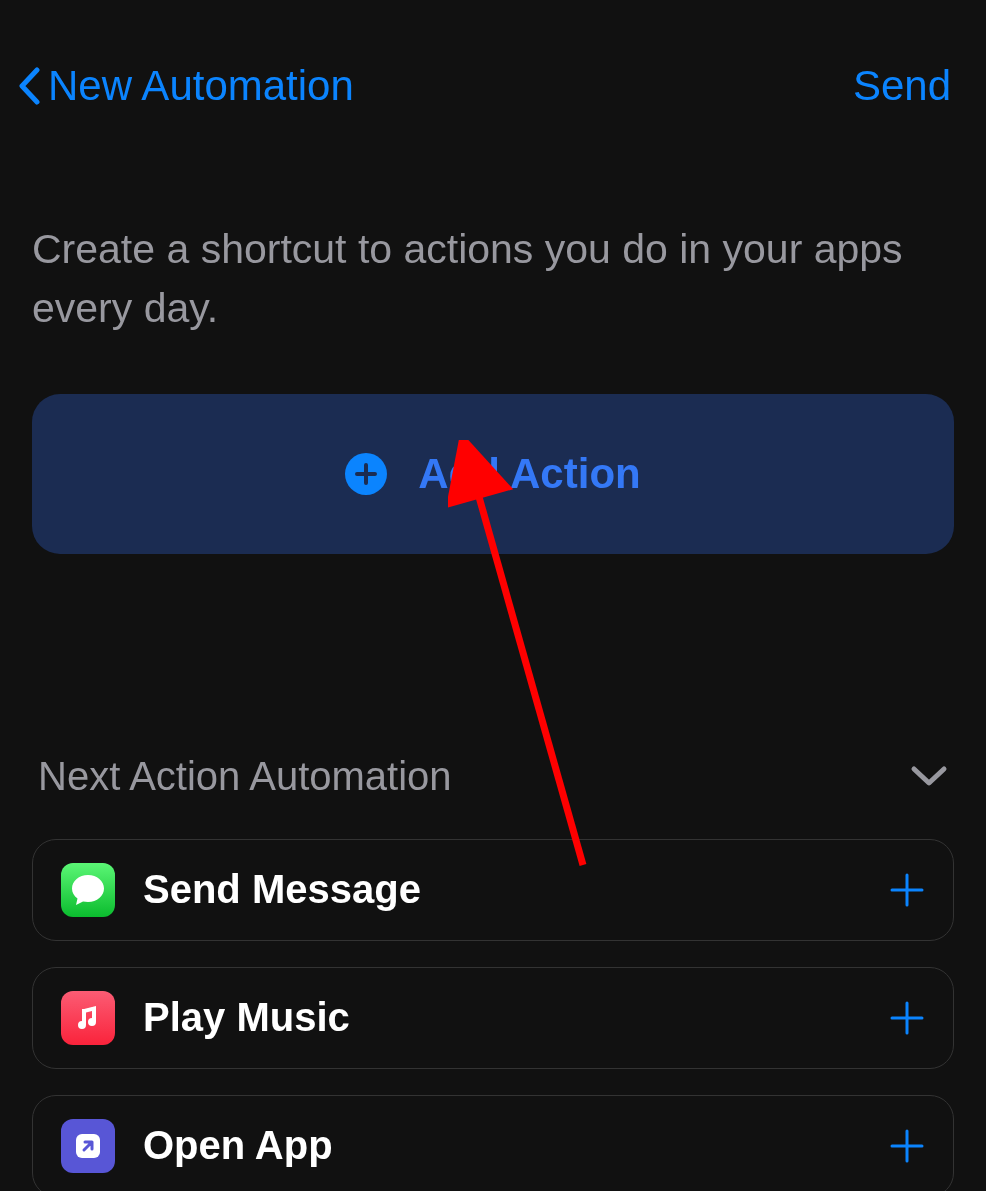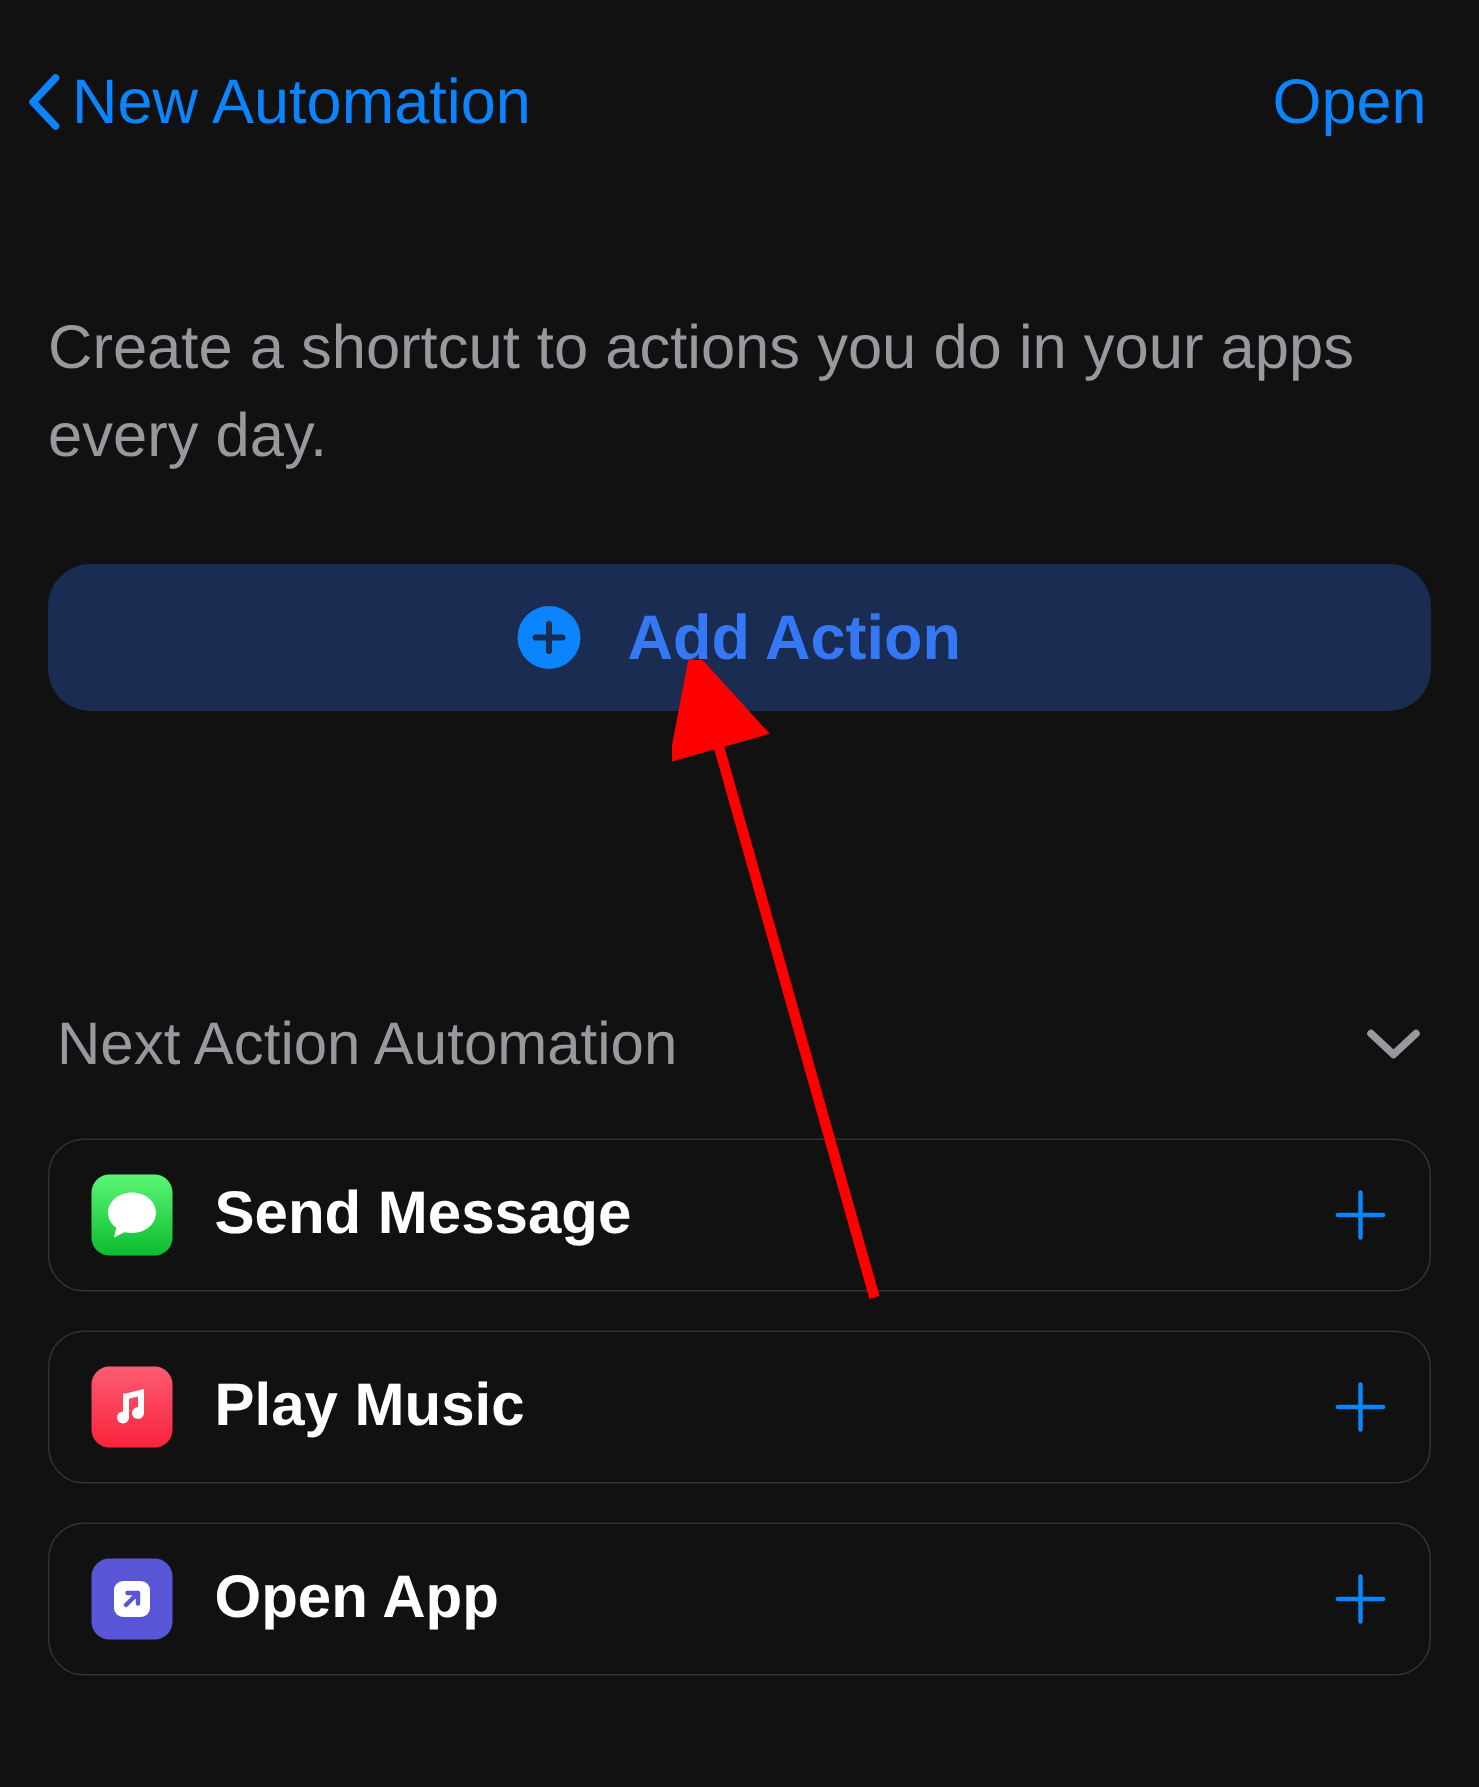--- a/index.html
+++ b/index.html
@@ -13,21 +13,21 @@
       background-color: #111111;
       font-family: -apple-system, BlinkMacSystemFont, 'Segoe UI', Helvetica, Arial, sans-serif;
       color: #ffffff;
       overflow: hidden;
       position: relative;
     }
     .navbar {
       display: flex;
       align-items: flex-end;
       justify-content: space-between;
-      padding: 44px 35px 20px 18px;
+      padding: 62px 35px 20px 18px;
     }
     .nav-left {
       display: flex;
       align-items: center;
     }
     .back-chevron {
       color: #0b84fe;
       margin-right: 8px;
       display: flex;
       align-items: center;
@@ -52,21 +52,21 @@
       padding: 90px 32px 0 32px;
     }
     .description {
       color: #98989f;
       font-size: 41px;
       line-height: 1.45;
       margin-bottom: 55px;
     }
     .add-action-btn {
       width: 100%;
-      height: 98px;
+      height: 160px;
       background-color: #1b2c52;
       border: none;
       border-radius: 28px;
       display: flex;
       align-items: center;
       justify-content: center;
       cursor: pointer;
       gap: 31px;
     }
     .plus-circle {
@@ -159,21 +159,21 @@
 
 <div class="navbar">
   <div class="nav-left">
     <span class="back-chevron">
       <svg width="22" height="38" viewBox="0 0 22 38" fill="none">
         <path d="M19 3 L4 19 L19 35" stroke="#0b84fe" stroke-width="5" stroke-linecap="round" stroke-linejoin="round"></path>
       </svg>
     </span>
     <span class="back-label">New Automation</span>
   </div>
-  <span class="nav-next">Open</span>
+  <span class="nav-next">Send</span>
 </div>
 
 <div class="content">
   <p class="description">Create a shortcut to actions you do in your apps every day.</p>
 
   <button class="add-action-btn">
     <span class="plus-circle">
       <svg width="24" height="24" viewBox="0 0 24 24" fill="none">
         <path d="M12 3 V21 M3 12 H21" stroke="#1b2c52" stroke-width="4" stroke-linecap="round"></path>
       </svg>

